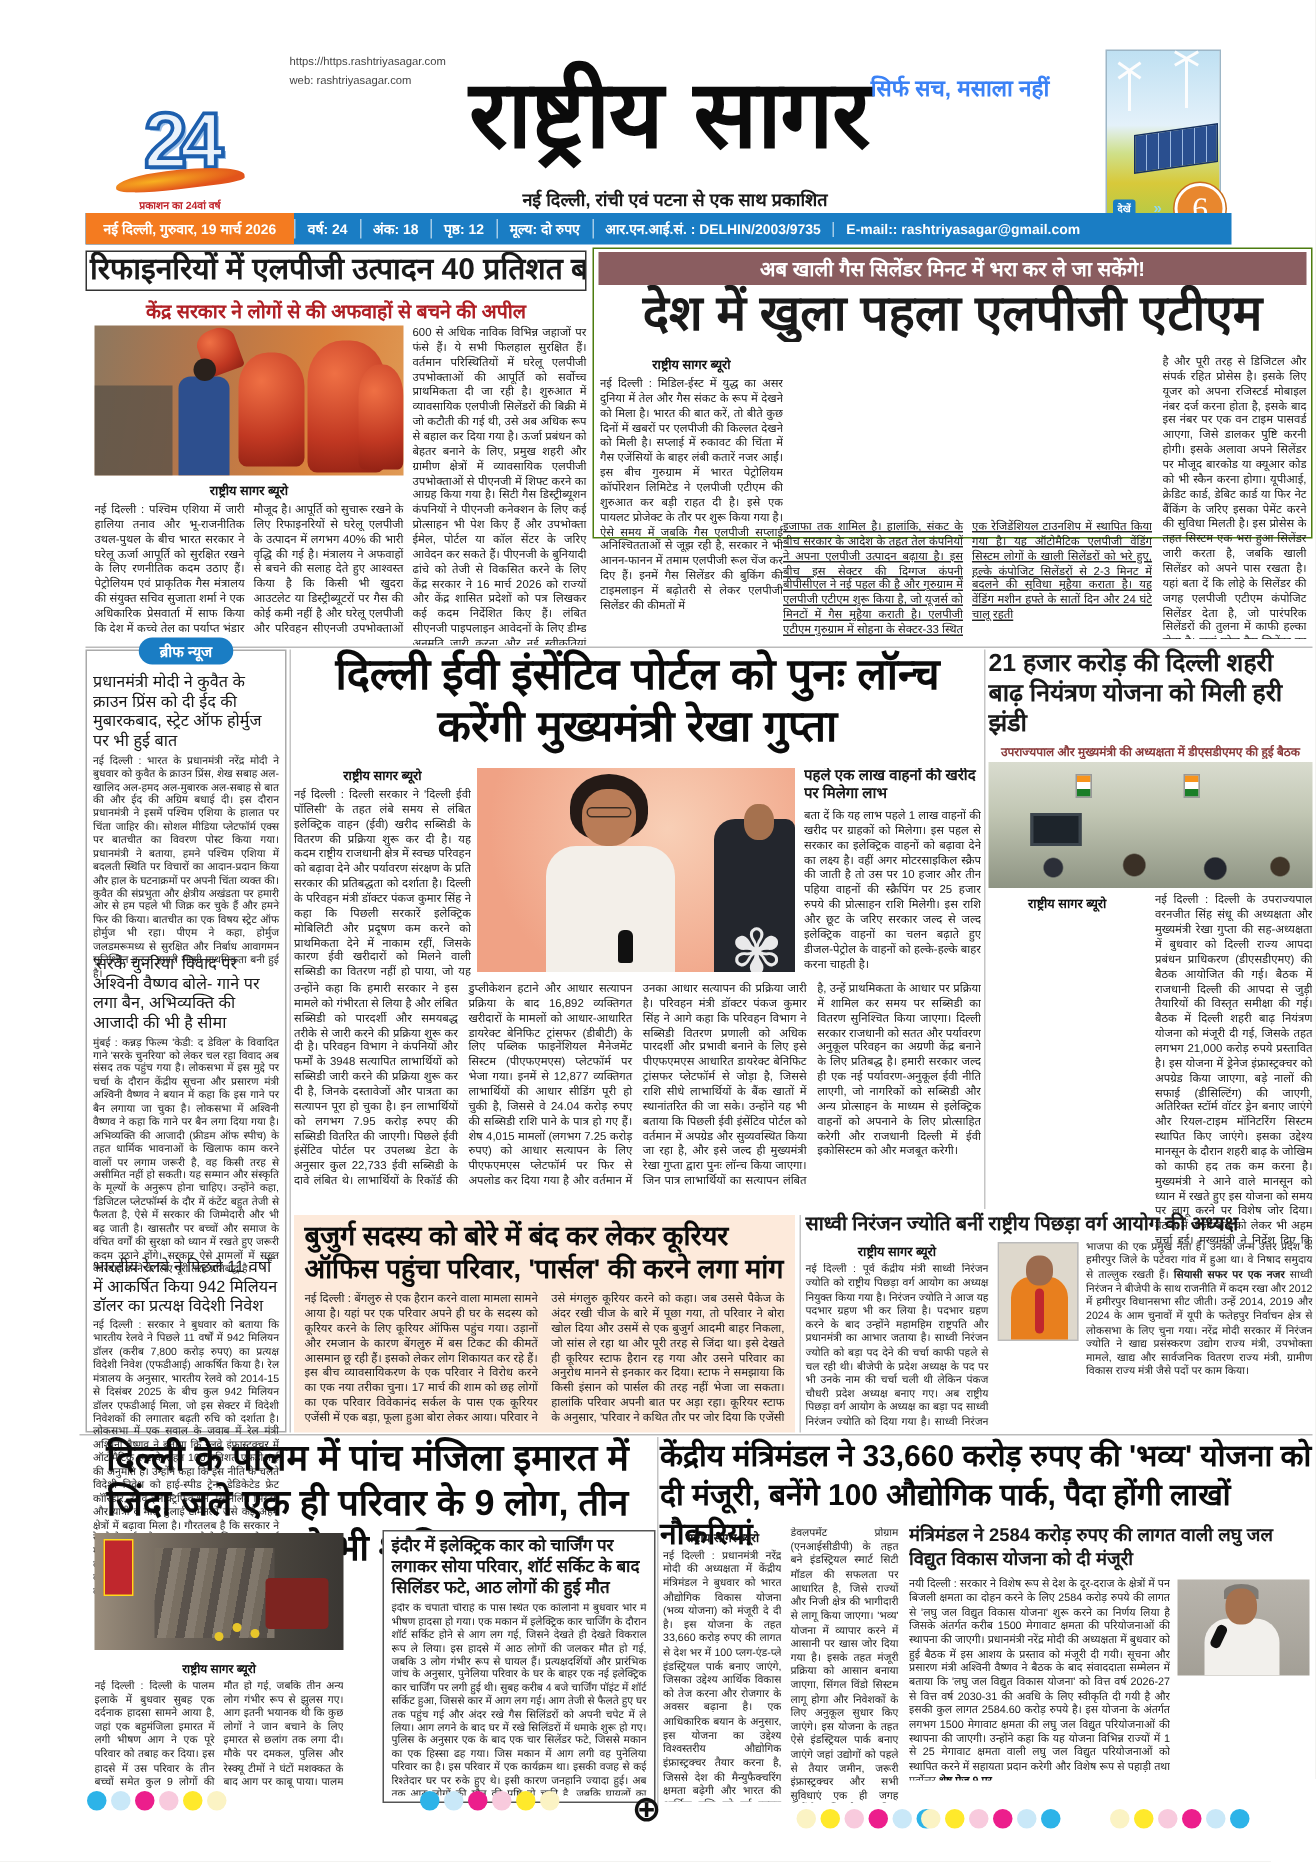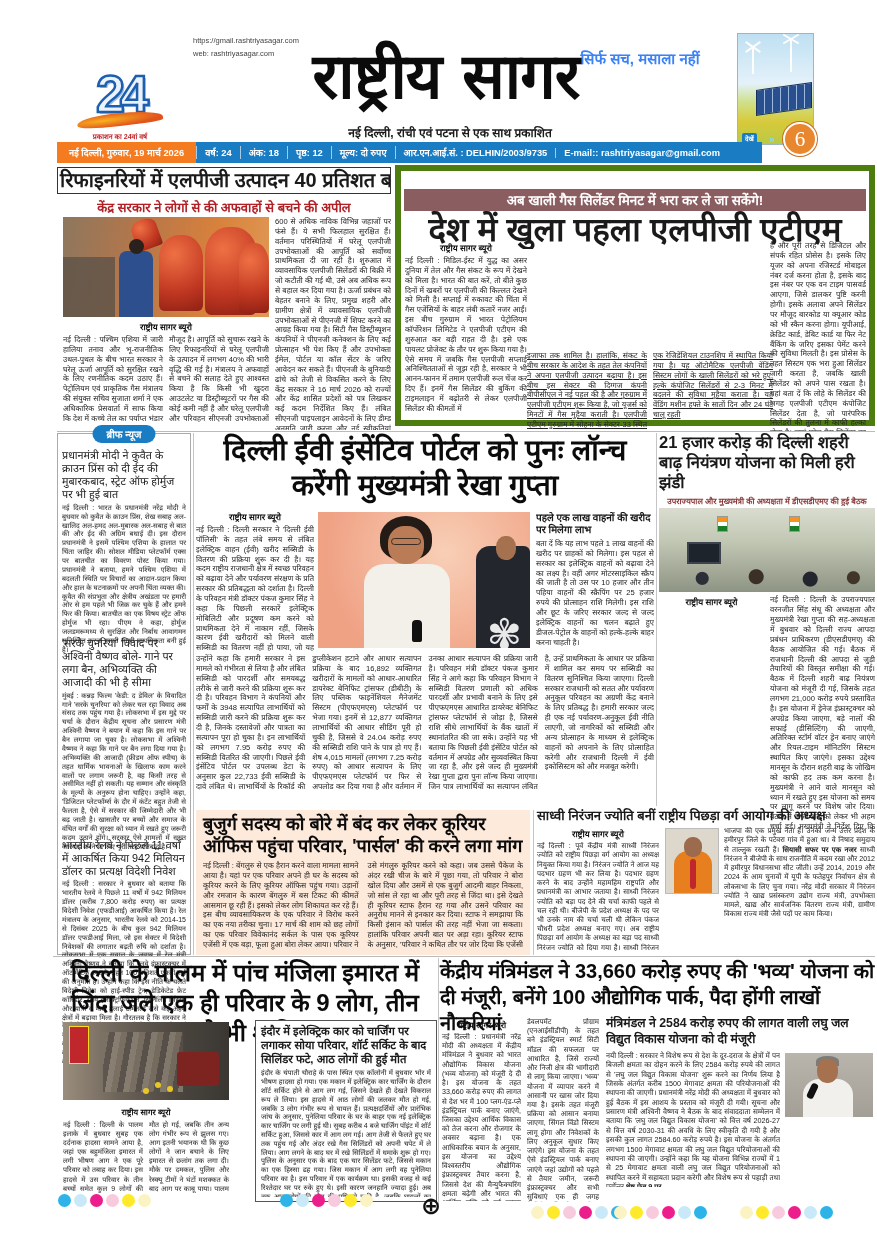--- a/index.html
+++ b/index.html
@@ -35,21 +35,21 @@
   .blade {position:absolute; width:18px; height:2px; background:#fdfdfd;}
   .panel {position:absolute; left:18px; top:52px; width:56px; height:26px; transform:skewY(-8deg);
           background:repeating-linear-gradient(90deg,#2a4f8f 0 7px,#9db9e0 7px 8px);
           border:1px solid #16315f;}
   .page-circle {position:absolute; right:-4px; bottom:-12px; width:34px; height:34px; border-radius:50%;
           background:#e8872e; border:2px solid #fff; color:#fff; font-size:21px; text-align:center;
           line-height:31px; font-family:"Liberation Serif",serif; box-shadow:0 0 0 1px #c96d1a;}
   .see-chip {position:absolute; left:4px; bottom:0px; background:#1a7dc4; color:#fff; font-size:6.5px;
           padding:1px 3px; border-radius:2px; font-weight:bold;}
   .chev {position:absolute; left:31px; bottom:-1px; color:#8fd9f2; font-weight:800; font-size:10px;}
-  .infobar {left:57px; top:142px; width:705px; height:21px; background:#1a7dc4; display:flex;
+  .infobar {left:57px; top:142px; width:764px; height:21px; background:#1a7dc4; display:flex;
             align-items:center; color:#fff; font-weight:700; font-size:9.3px; white-space:nowrap; overflow:hidden;}
   .infobar .date {background:#f47b20; height:100%; display:flex; align-items:center; padding:0 12px; flex:0 0 auto;}
   .infobar .it {padding:0 8px; border-left:1px solid rgba(255,255,255,.6);}
   .infobar .it:first-of-type {border-left:none; margin-left:24px;}
 
   
   .lpg {left:57px; top:167px; width:334px; height:263px;}
   .lpg-hl {border:1.5px solid #333; font-size:20px; font-weight:800; text-align:center; padding:1px 2px;
            line-height:1.15; white-space:nowrap; overflow:hidden;}
   .lpg-sub {color:#b02025; font-size:13px; font-weight:800; text-align:center; margin:4px 0 2px; white-space:nowrap; overflow:hidden;}
@@ -57,21 +57,21 @@
               background:linear-gradient(100deg,#8d775e 0%,#b5764a 35%,#d8813c 70%,#e09a55 100%);}
   .cy {position:absolute; border-radius:45% 45% 12% 12%/30% 30% 8% 8%;
        background:radial-gradient(circle at 35% 25%,#ef7044,#c13822 60%,#8e2013);}
   .wk-torso {position:absolute; left:56px; top:34px; width:34px; height:66px; background:#2d4f8e; border-radius:8px 8px 0 0;}
   .wk-head {position:absolute; left:66px; top:22px; width:15px; height:15px; border-radius:50%; background:#2a211c;}
   .truck {position:absolute; left:0; top:40px; width:52px; height:60px; background:#5d5247; opacity:.8;}
   .lpg-under {position:absolute; left:6px; top:153px; width:206px; height:110px;}
   .lpg-right {position:absolute; right:0; top:50px; width:116px; height:213px;}
 
   
-  .atm {left:395px; top:165px; width:480px; height:261px; border:6px solid #4d7c0f; padding:18px 3px;}
+  .atm {left:395px; top:165px; width:480px; height:194px; border:1px solid #4d7c0f; padding:2px 3px;}
   .atm-kick {background:#8a5d60; color:#fff; text-align:center; font-weight:800; font-size:13.5px; padding:2px 0;}
   .atm-hl {font-size:33px; font-weight:800; text-align:center; line-height:1.15; white-space:nowrap; overflow:hidden;}
   .atm-c1 {position:absolute; left:4px; top:70px; width:122px; height:188px;}
   .atm-photo {position:absolute; left:130px; top:72px; width:246px; height:104px; overflow:hidden; border:1px solid #999;}
   .atm-green {position:absolute; left:0; top:0; width:26px; height:104px; background:linear-gradient(#5c7d46,#7f9e5a);}
   .atm-sign {position:absolute; left:26px; top:0; width:220px; height:40px; background:#0f5cad; color:#fff;
              text-align:center; padding-top:4px;}
   .atm-sign .l1 {font-size:11px; font-weight:800; letter-spacing:.5px; font-style:italic;}
   .atm-sign .l2 {font-size:6.5px; font-weight:700; color:#ffd91c; letter-spacing:1px; margin-top:2px;}
   .atm-mach {position:absolute; left:26px; top:40px; width:220px; height:64px; background:linear-gradient(#eef1f3,#cdd5da);}
@@ -175,21 +175,21 @@
   .dot {width:13px; height:13px; border-radius:50%;}
   .cross {position:absolute; left:421px; top:1192px; font-size:24px; font-weight:bold; color:#111;
           font-family:"DejaVu Sans",sans-serif;}
 </style>
 </head>
 <body>
 
 <div id="page">
 
   <div class="abs urls">
-    <div>https://gmail.rashtriyasagar.com</div>
+    <div>https://https.rashtriyasagar.com</div>
     <div>web: rashtriyasagar.com</div>
   </div>
 
   <div class="abs logo24">
     <div class="num">24</div>
     <div class="flame"></div>
     <div class="logo-cap">प्रकाशन का 24वां वर्ष</div>
   </div>
 
   <div class="abs mast-title">राष्ट्रीय सागर</div>

